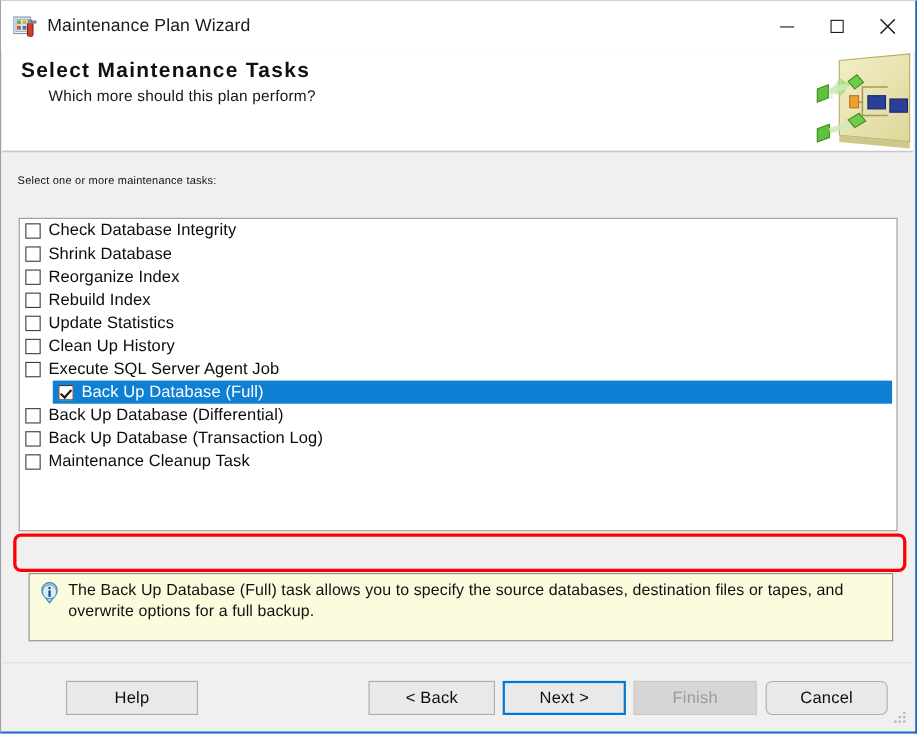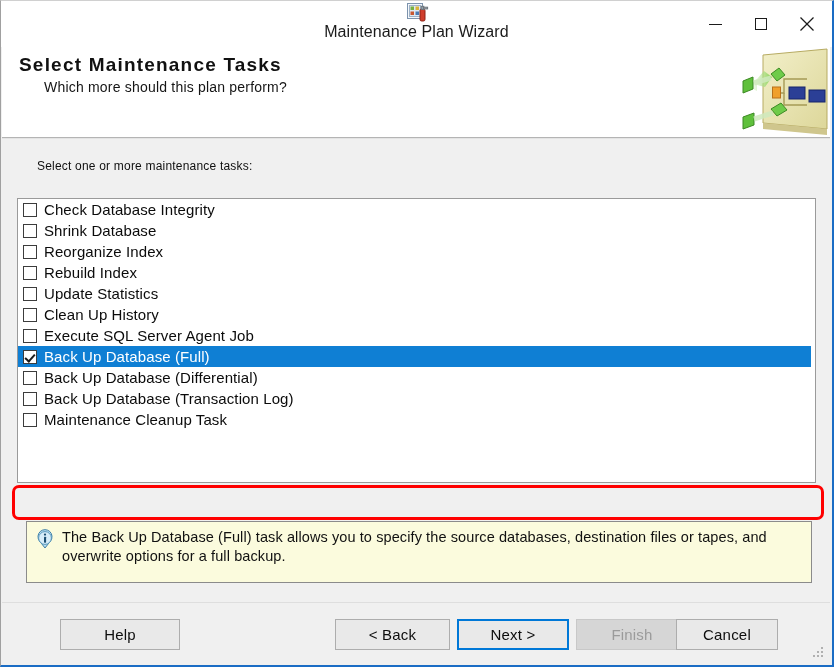--- a/index.html
+++ b/index.html
@@ -29,21 +29,20 @@
 
   
   #titlebar {
     position: absolute;
     left: 0; top: 0;
     width: 100%;
     height: 46px;
     background: #ffffff;
     display: flex;
     align-items: center;
-    flex-direction: column;
   }
   #title-icon {
     width: 22px;
     height: 22px;
     margin-left: 11px;
     margin-right: 9px;
     position: relative;
     flex: 0 0 auto;
   }
   #title-text {
@@ -133,24 +132,23 @@
     position: absolute;
     left: 1px; top: 139px;
     right: 2px;
     bottom: 62px;
     background: #f0f0f0;
   }
   #list-label {
     position: absolute;
     left: 14px;
     top: 19px;
-    font-size: 12px;
+    font-size: 10px;
     color: #101010;
     letter-spacing: 0.2px;
-    margin-left: 21px;
   }
   #tasklist {
     position: absolute;
     left: 15px;
     top: 58px;
     width: 799px;
     height: 285px;
     background: #ffffff;
     border: 1px solid #9a9a9a;
     box-sizing: border-box;
@@ -163,20 +161,21 @@
     padding-left: 5px;
     font-size: 15px;
     color: #0b0b0b;
     letter-spacing: 0.1px;
     box-sizing: border-box;
   }
   .task-row.selected {
     background: #0f7fd4;
     color: #ffffff;
     margin-right: 4px;
+    margin-left: 30px;
   }
   .cbox {
     width: 14px;
     height: 14px;
     border: 1px solid #3c3c3c;
     background: #ffffff;
     box-sizing: border-box;
     margin-right: 7px;
     flex: 0 0 auto;
     position: relative;
@@ -253,21 +252,21 @@
   }
   .btn.disabled {
     background: #d6d6d6;
     border: 1px solid #c8c8c8;
     color: #9b9b9b;
   }
   #btn-help   { left: 18px;  width: 120px; margin-left: 40px; }
   #btn-back   { left: 333px; width: 115px; }
   #btn-next   { left: 455px; width: 112px; }
   #btn-finish { left: 574px; width: 112px; }
-  #btn-cancel { left: 674px; width: 102px; }
+  #btn-cancel { left: 694px; width: 111px; border-radius: 6px; }
 
   #grip {
     position: absolute;
     right: 5px;
     bottom: 4px;
     width: 12px;
     height: 12px;
   }
   .grip-dot {
     position: absolute;

